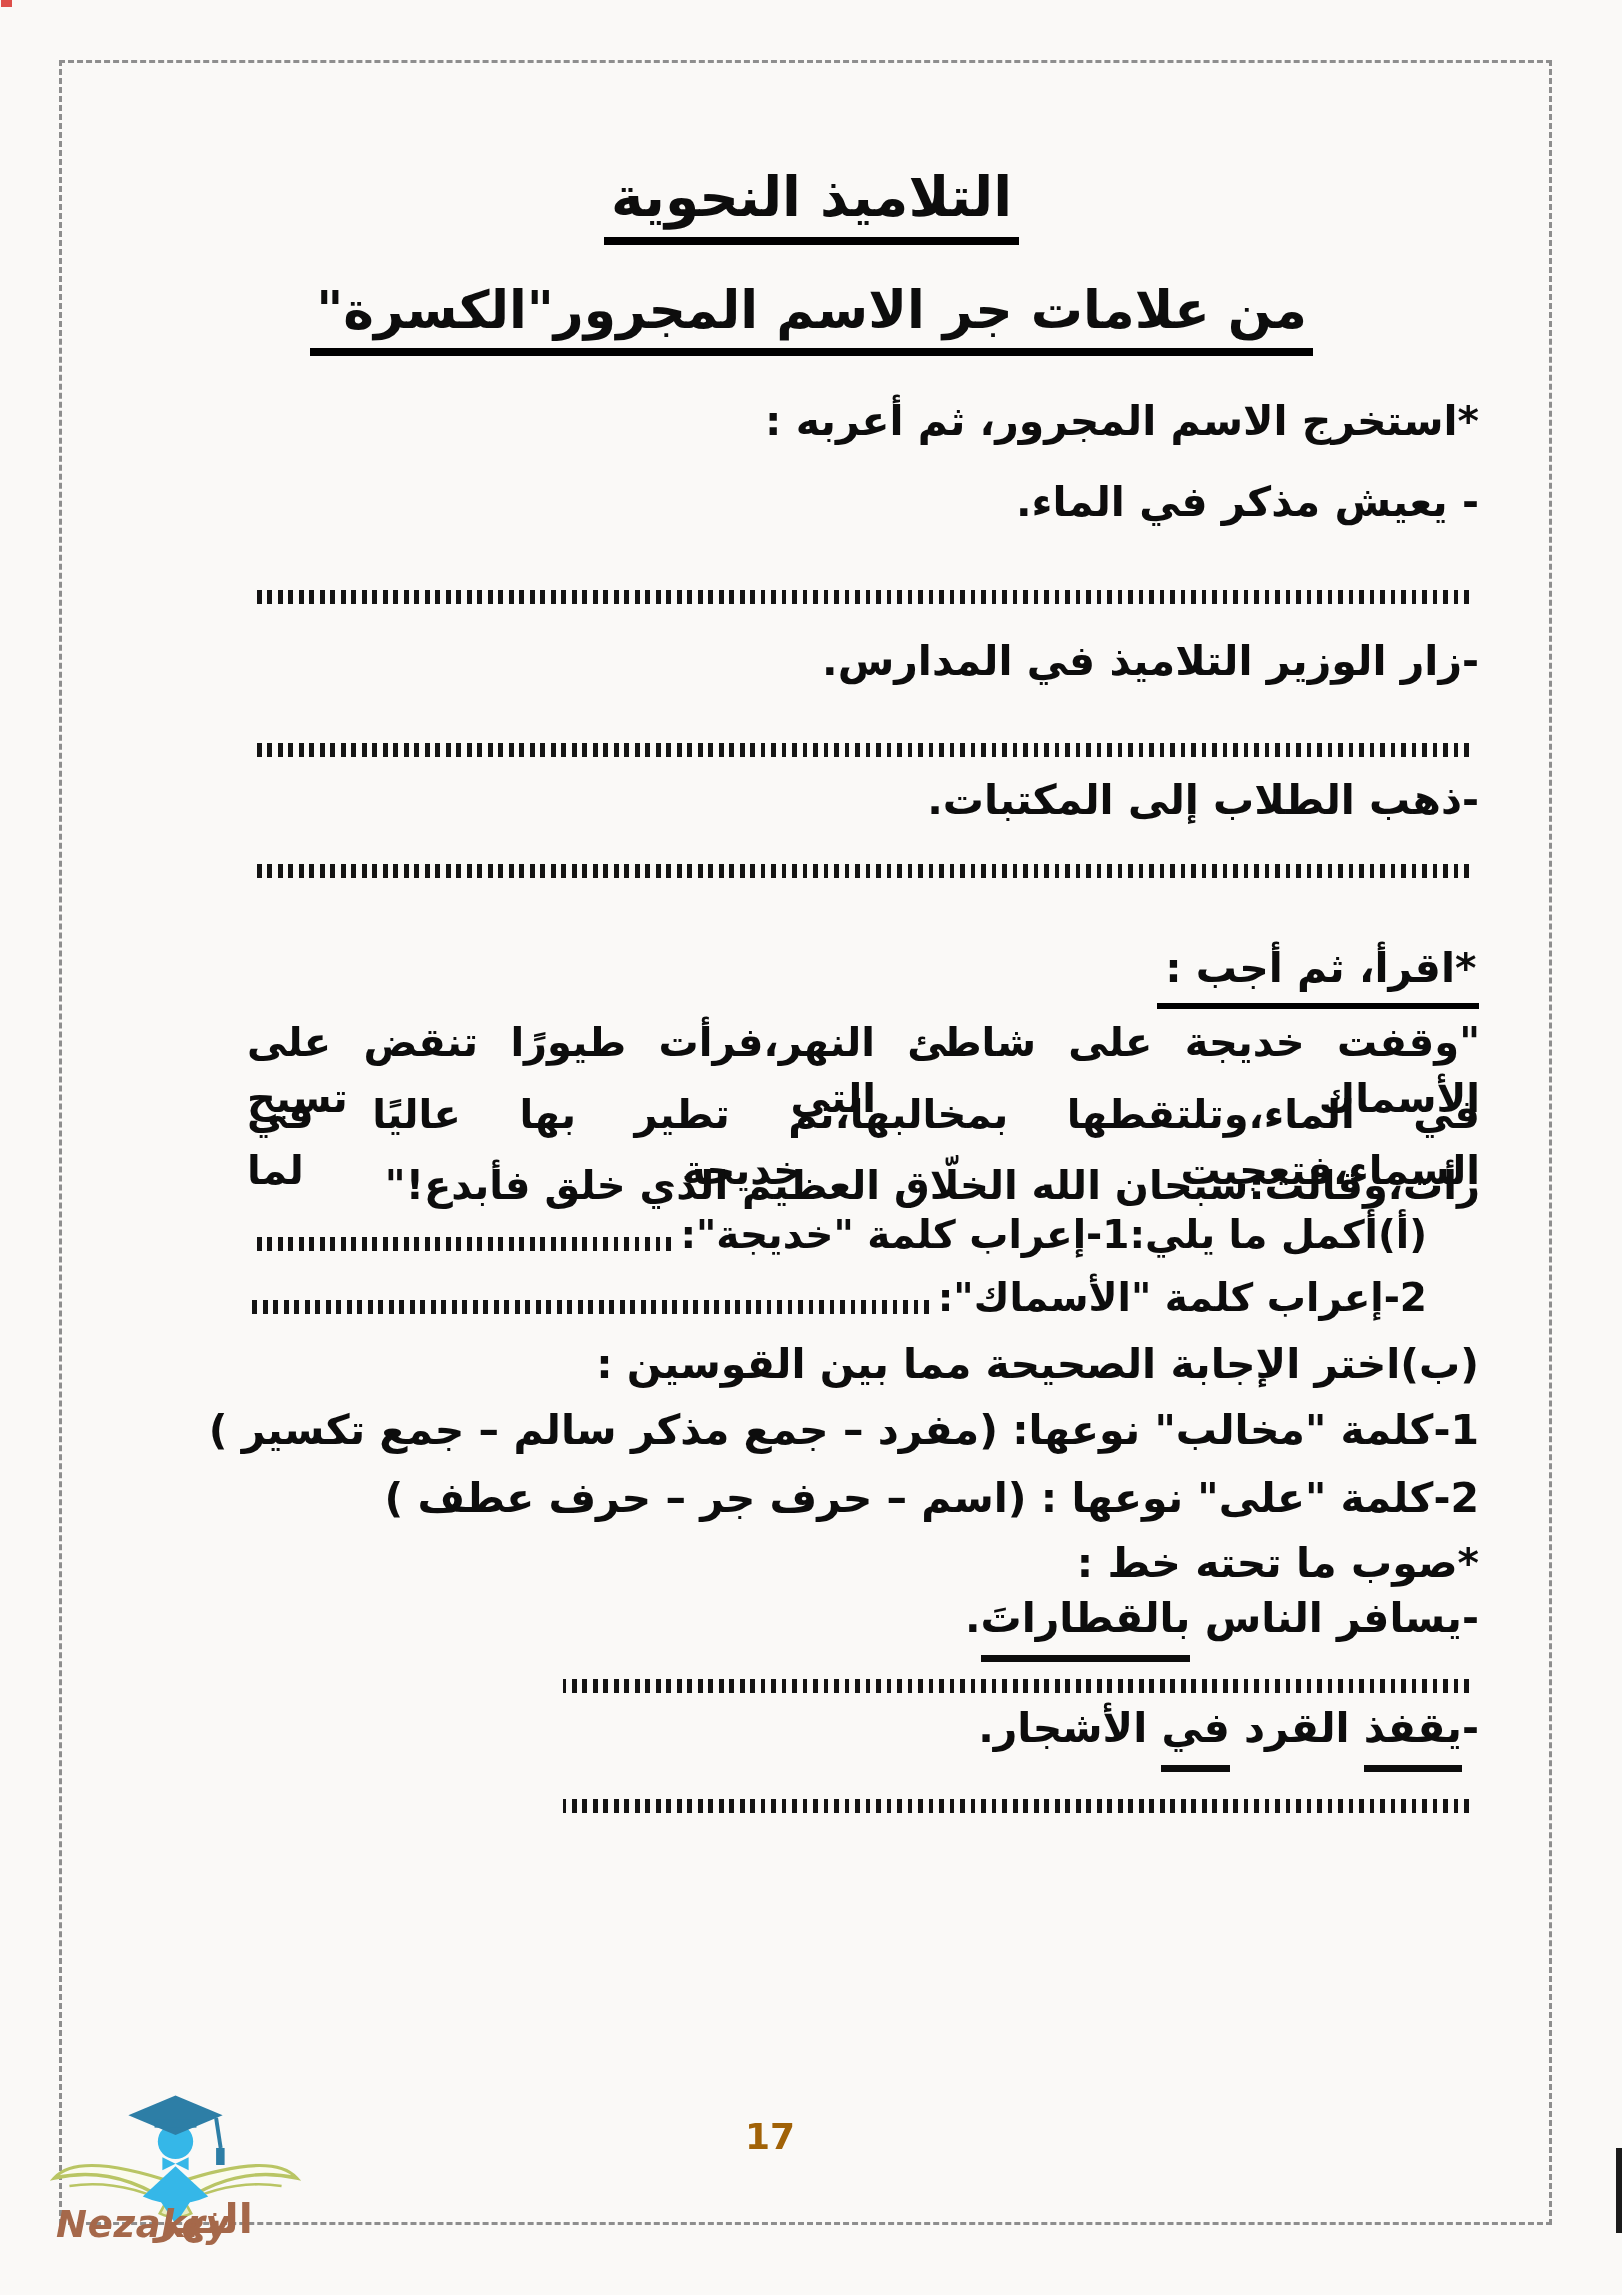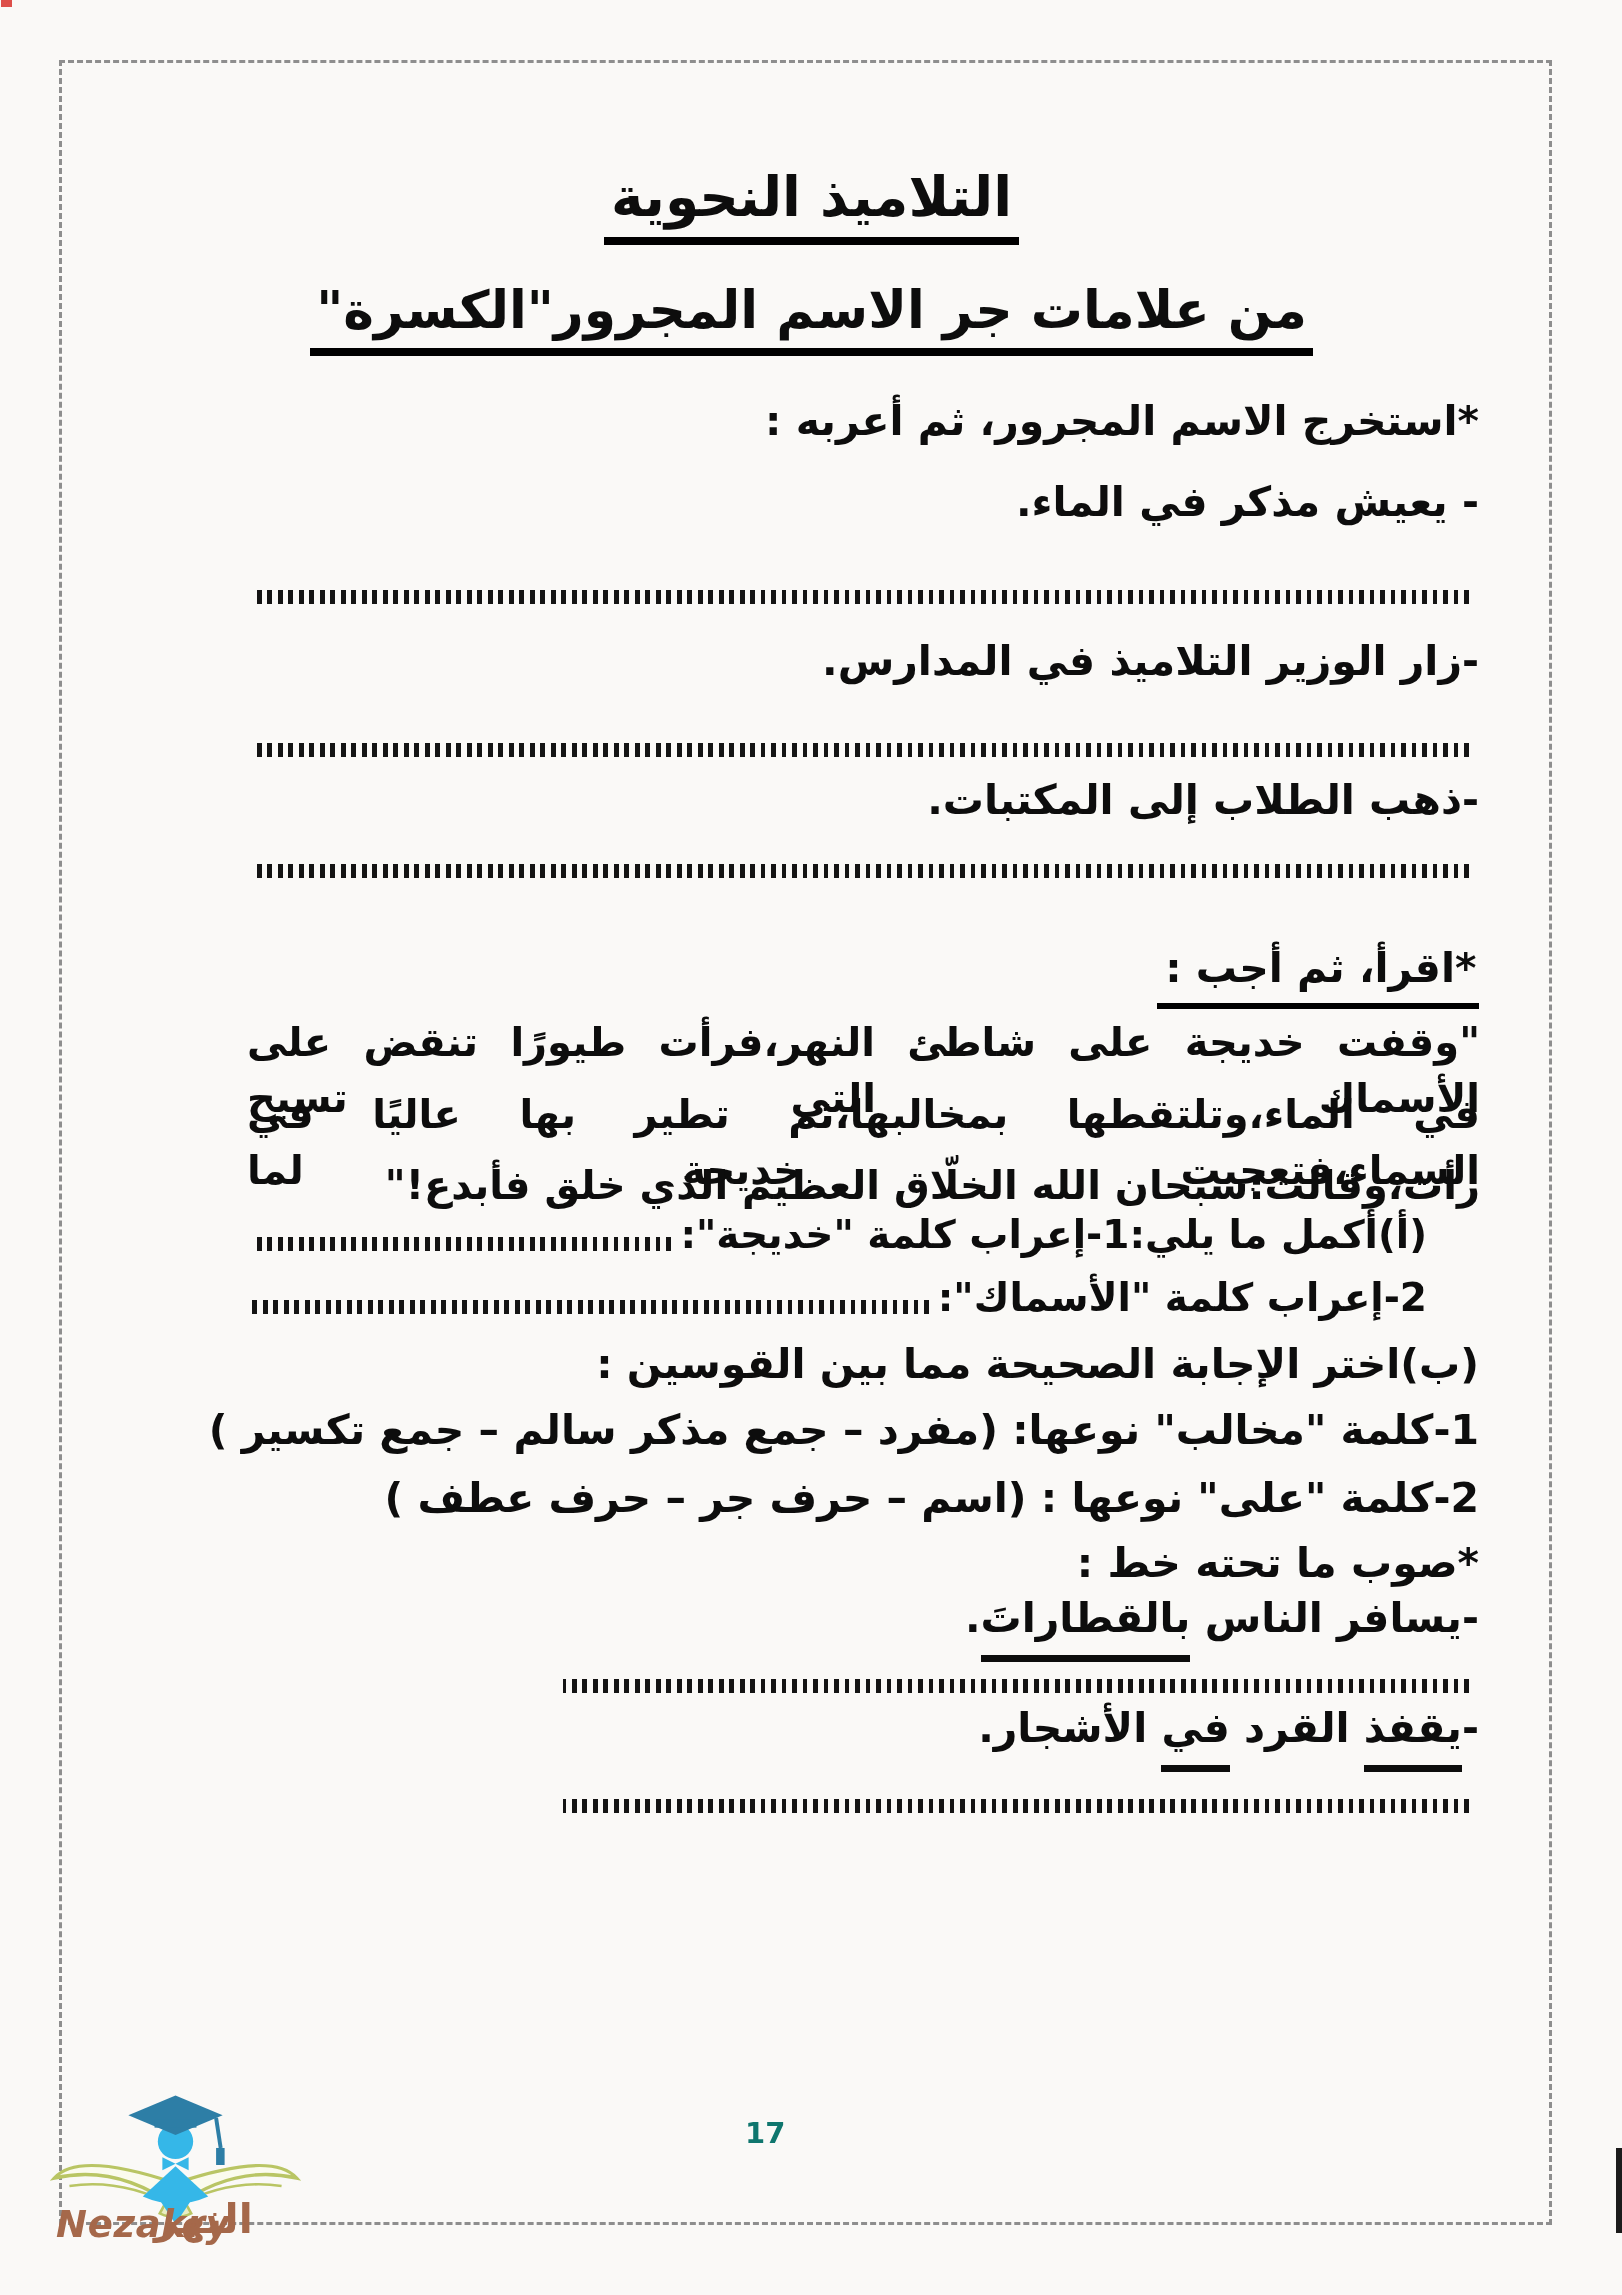--- a/index.html
+++ b/index.html
@@ -56,21 +56,21 @@
     font-weight:bold;font-size:39px;line-height:1.35;
   }
   .dotrow .txt{white-space:nowrap;}
   .dotrow .fill{
     flex:1;height:14.4px;margin:0 9.2px 10.5px 0;
     background:repeating-linear-gradient(to left,#141414 0 4.6px,transparent 4.6px 10.5px);
   }
 
   .pagenum{
     position:absolute;left:745px;top:2116px;
-    font-size:29px;font-weight:bold;color:#0f766e;direction:ltr;
+    font-size:36px;font-weight:bold;color:#a16207;direction:ltr;
   }
 
   .logo{position:absolute;left:38px;top:2085px;width:275px;height:141px;}
   .brand{
     position:absolute;left:56px;top:2199px;width:275px;height:59px;
     color:#a5684a;font-weight:bold;font-style:italic;z-index:3;
   }
   .brand .latin{position:absolute;left:0;top:3.9px;font-size:37px;letter-spacing:0.7px;}
   .brand .arabic{position:absolute;left:98px;top:-3.9px;font-size:41px;font-style:normal;}
 </style>

